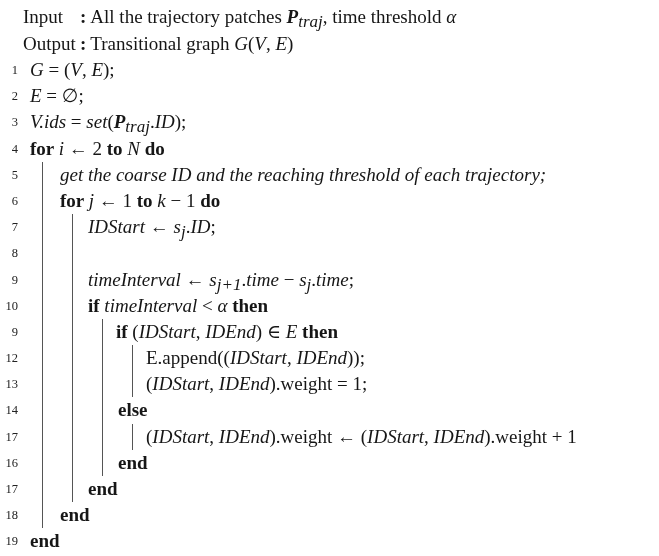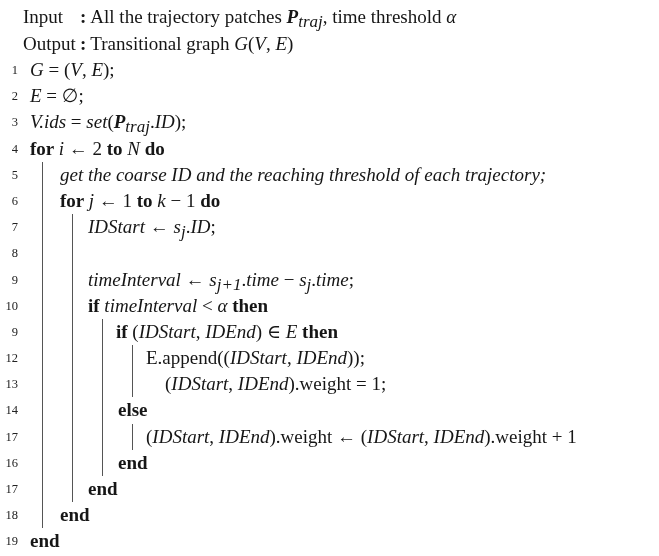--- a/index.html
+++ b/index.html
@@ -98,21 +98,21 @@
       <span class="bar" style="left: 102px;"></span>
       <span class="bar" style="left: 132px;"></span>
       <span class="txt" style="left: 146px;"><span class="p-r">E.append((</span><span class="p-i">IDStart</span><span class="p-r">, </span><span class="p-i">IDEnd</span><span class="p-r">));</span></span>
     </div>
     <div class="crow">
       <span class="num">13</span>
       <span class="bar" style="left: 42px;"></span>
       <span class="bar" style="left: 72px;"></span>
       <span class="bar" style="left: 102px;"></span>
       <span class="bar" style="left: 132px;"></span>
-      <span class="txt" style="left: 146px; margin-left: 19px;"><span class="p-r">(</span><span class="p-i">IDStart</span><span class="p-r">, </span><span class="p-i">IDEnd</span><span class="p-r">).weight = 1;</span></span>
+      <span class="txt" style="left: 146px;"><span class="p-r">(</span><span class="p-i">IDStart</span><span class="p-r">, </span><span class="p-i">IDEnd</span><span class="p-r">).weight = 1;</span></span>
     </div>
     <div class="crow">
       <span class="num">14</span>
       <span class="bar" style="left: 42px;"></span>
       <span class="bar" style="left: 72px;"></span>
       <span class="bar" style="left: 102px;"></span>
       <span class="txt" style="left: 118px;"><span class="p-b">else</span></span>
     </div>
     <div class="crow">
       <span class="num">17</span>

